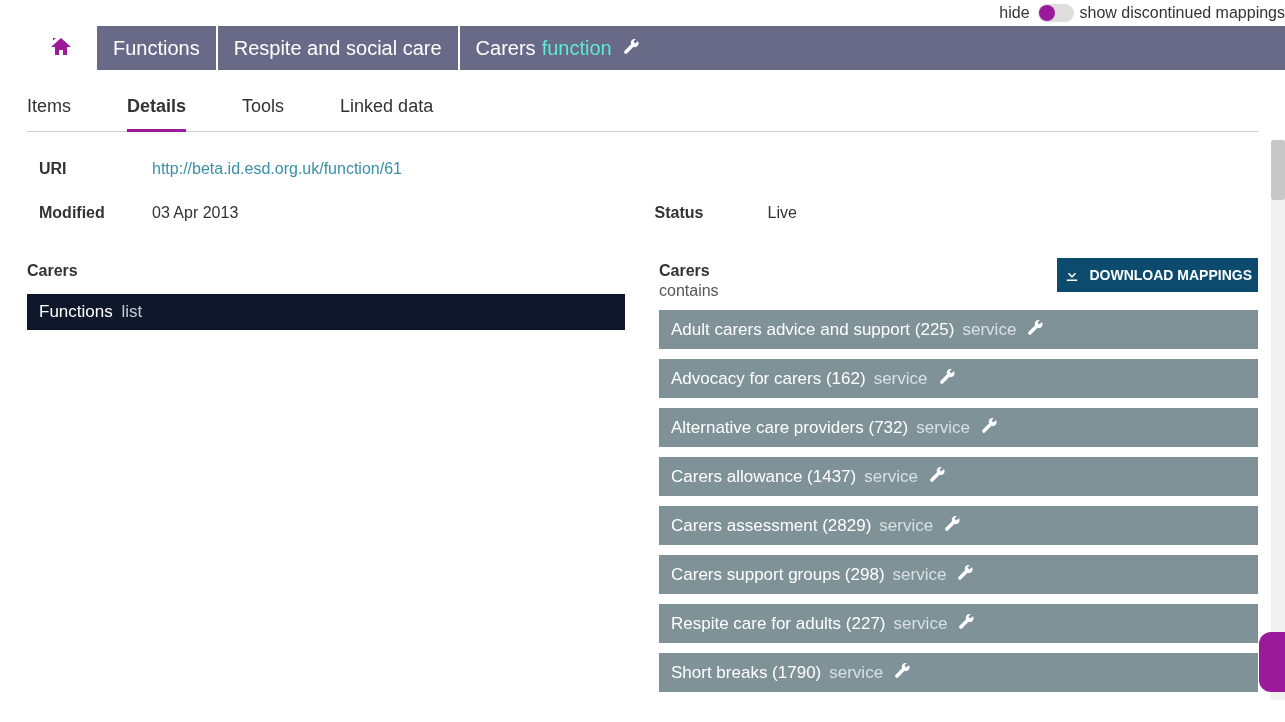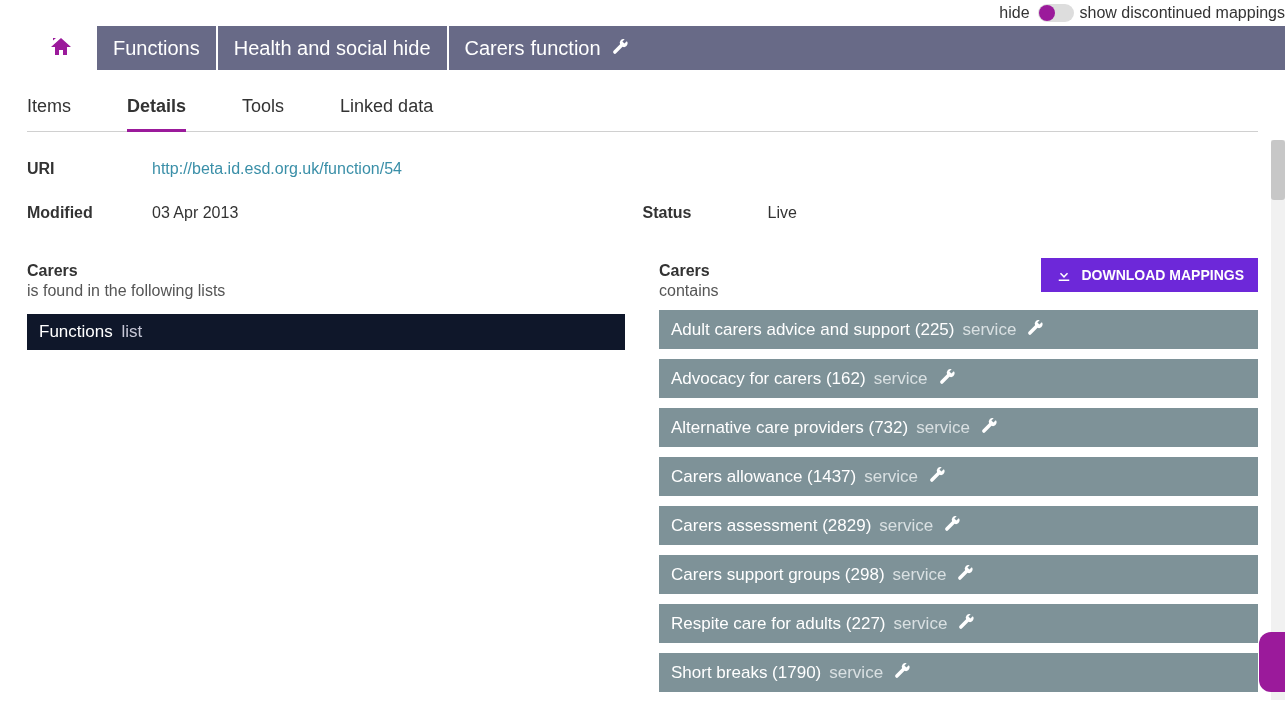--- a/index.html
+++ b/index.html
@@ -56,21 +56,21 @@
     color: #fff;
     font-size: 20px;
     font-weight: 500;
     border-left: 2px solid #fff;
     cursor: pointer;
     white-space: nowrap;
   }
   .bc-item:first-of-type { border-left: none; }
   .bc-item.current { cursor: default; }
   .bc-type {
-    color: #ffffff;
+    color: #5eead4;
     margin-left: 6px;
     font-weight: 400;
   }
   .bc-wrench { margin-left: 10px; }
   .bc-wrench svg { fill: #fff; }
   .subtabs {
     display: flex;
     gap: 56px;
     margin: 18px 27px 0 27px;
     border-bottom: 1px solid #d0d0d0;
@@ -87,21 +87,21 @@
     margin-bottom: -1px;
   }
   .details-grid {
     display: grid;
     grid-template-columns: 125px 1fr 125px 1fr;
     column-gap: 0;
     row-gap: 26px;
     margin: 28px 27px 0 27px;
     align-items: start;
   }
-  .det-label { font-weight: 600; font-size: 16px; }
+  .det-label { font-weight: 600; font-size: 16px; margin-left: 12px; }
   .det-value { font-size: 16px; color: #333; }
   .det-link { color: #3a8fa8; text-decoration: none; }
   .columns {
     display: flex;
     gap: 34px;
     margin: 40px 27px 0 27px;
     align-items: flex-start;
   }
   .col { position: relative; }
   .col-left { flex: 0 0 598px; }
@@ -129,25 +129,25 @@
   }
   .service-bar .suffix {
     color: #d9e0e2;
     margin-left: 8px;
     margin-right: 10px;
   }
   .service-bar svg { fill: #fff; }
   .download-btn {
     position: absolute;
     right: 0; top: -4px;
-    background: #6d28d9;
+    background: #0c4a6e;
     color: #fff;
     font-size: 14px;
     font-weight: 600;
-    padding: 8px 14px;
+    padding: 8px 6px;
     display: flex;
     align-items: center;
     gap: 8px;
     cursor: pointer;
   }
   .download-btn svg { fill: #fff; }
   .scrollbar {
     position: fixed;
     right: 0; top: 140px;
     width: 14px; height: 560px;
@@ -186,21 +186,21 @@
     <svg width="24" height="24" viewBox="0 0 24 24">
         <path d="M12 3l9 8h-3v8h-4v-5h-4v5H6v-8H3l9-8zm-8-1h3l-3 2.6V2zm0 0"></path>
         <path d="M3 5l9-3 9 3-9 3-9-3z" opacity="0"></path>
         <path d="M12 2l10 9h-2l-8-7-8 7H2l10-9z"></path>
       </svg>
   </div>
   <div class="bc-item">
     <span>Functions</span>
   </div>
   <div class="bc-item">
-    <span>Health and social hide</span>
+    <span>Respite and social care</span>
   </div>
   <div class="bc-item current">
     <span>Carers</span>
     <span class="bc-type">function</span>
     <span class="bc-wrench">
       <svg width="18" height="18" viewBox="0 0 24 24">
           <path d="M22 6.9a5 5 0 0 1-6.6 6.2L6.8 21.7a2.3 2.3 0 1 1-3.3-3.3l8.6-8.6A5 5 0 0 1 18.3 3l-3.1 3.1 2.7 2.7L21 5.7c.5.3.8.7 1 1.2z"></path>
         </svg>
     </span>
   </div>
@@ -209,33 +209,32 @@
 <div class="subtabs">
   <div class="subtab">Items</div>
   <div class="subtab active">Details</div>
   <div class="subtab">Tools</div>
   <div class="subtab">Linked data</div>
 </div>
 
 <div class="details-grid">
   <div class="det-label">URI</div>
   <div class="det-value" style="grid-column: span 3;">
-    <a class="det-link" href="#">http://beta.id.esd.org.uk/function/54</a>
+    <a class="det-link" href="#">http://beta.id.esd.org.uk/function/61</a>
   </div>
 
   <div class="det-label">Modified</div>
   <div class="det-value">03 Apr 2013</div>
   <div class="det-label">Status</div>
   <div class="det-value">Live</div>
 </div>
 
 <div class="columns">
   <div class="col col-left">
     <div class="col-heading">Carers</div>
-    <div class="col-sub">is found in the following lists</div>
     <div class="list-bar">
       <span>Functions</span>
       <span class="suffix">list</span>
     </div>
   </div>
 
   <div class="col col-right">
     <div class="download-btn">
       <svg width="18" height="18" viewBox="0 0 24 24">
           <path d="M12 3v10l4-4 1.4 1.4L12 16 6.6 10.4 8 9l4 4V3h0zM5 18h14v2H5v-2z"></path>

